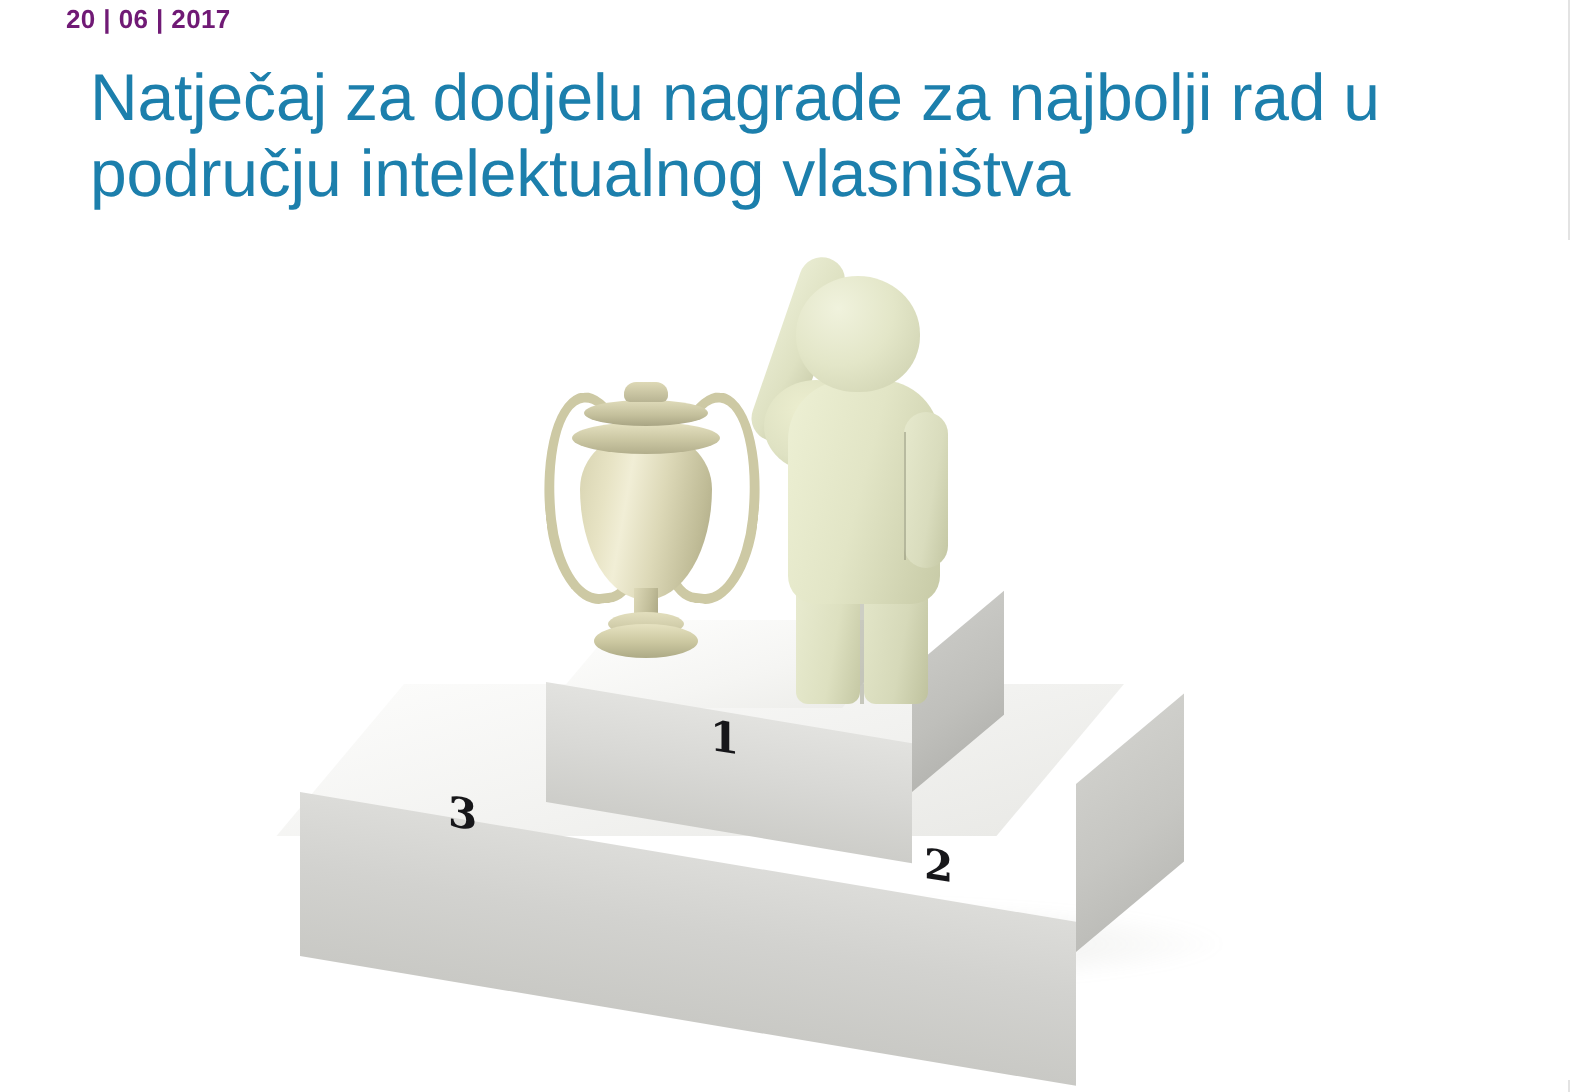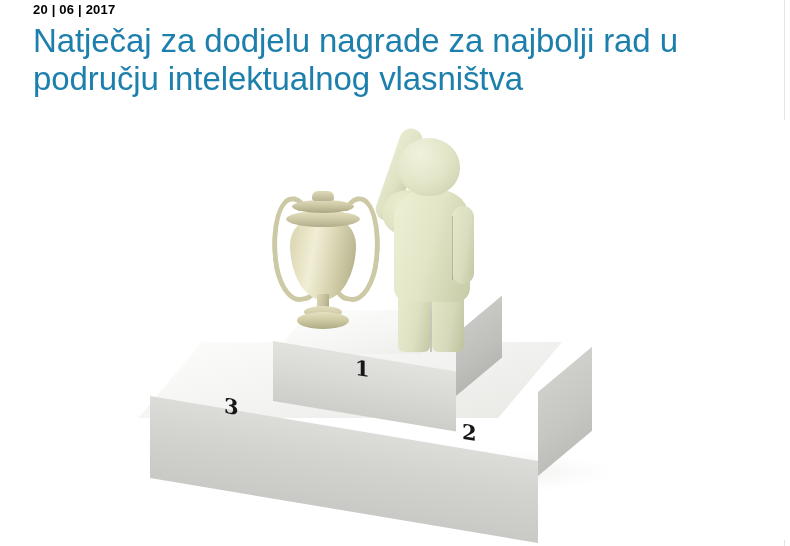--- a/index.html
+++ b/index.html
@@ -38,33 +38,33 @@
   .article-header {
     position: absolute;
     left: 33px;
     top: 2px;
     width: 720px;
   }
 
   .article-date {
     font-size: 13px;
     font-weight: bold;
-    color: #000000;
+    color: #701a75;
     letter-spacing: 0.2px;
     line-height: 16px;
     margin: 0 0 4px 0;
     white-space: nowrap;
   }
 
   .article-title {
     font-size: 33px;
     font-weight: normal;
     color: #1c7fac;
     line-height: 38px;
-    margin: 0;
+    margin: 12px;
     letter-spacing: -0.1px;
     max-width: 700px;
   }
 
   
   .illustration {
     position: absolute;
     left: 0;
     top: 120px;
     width: 790px;

